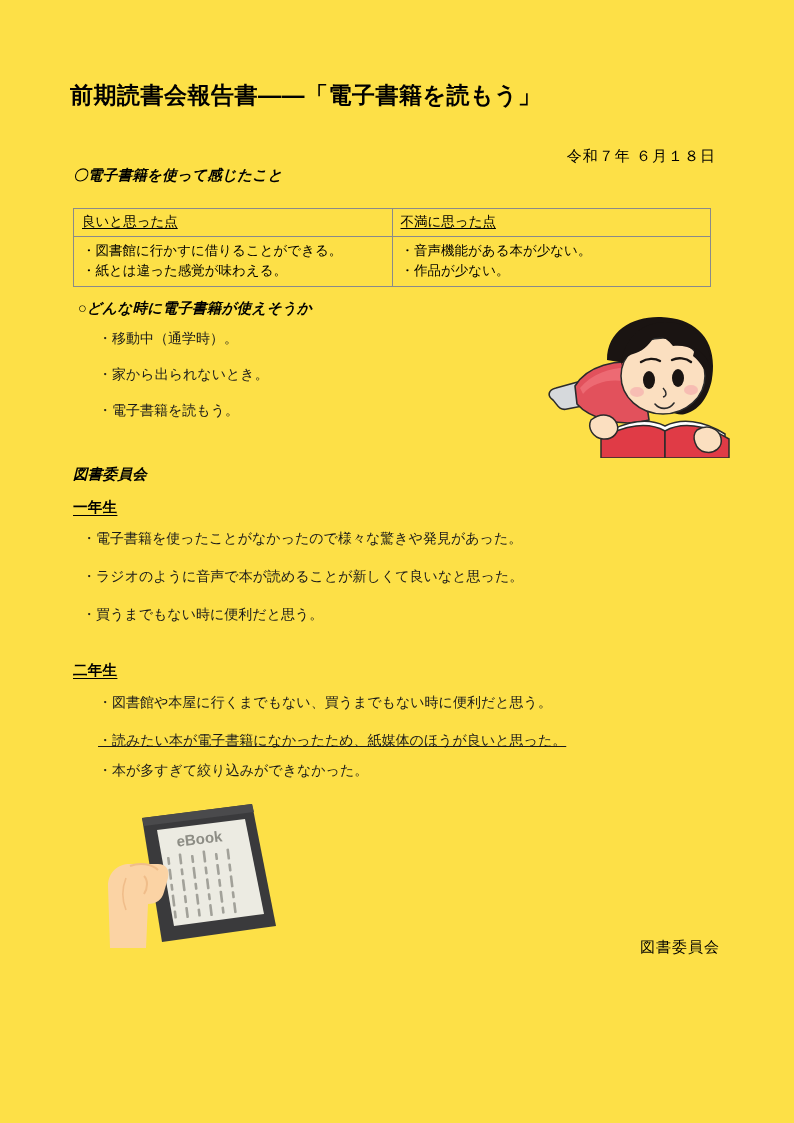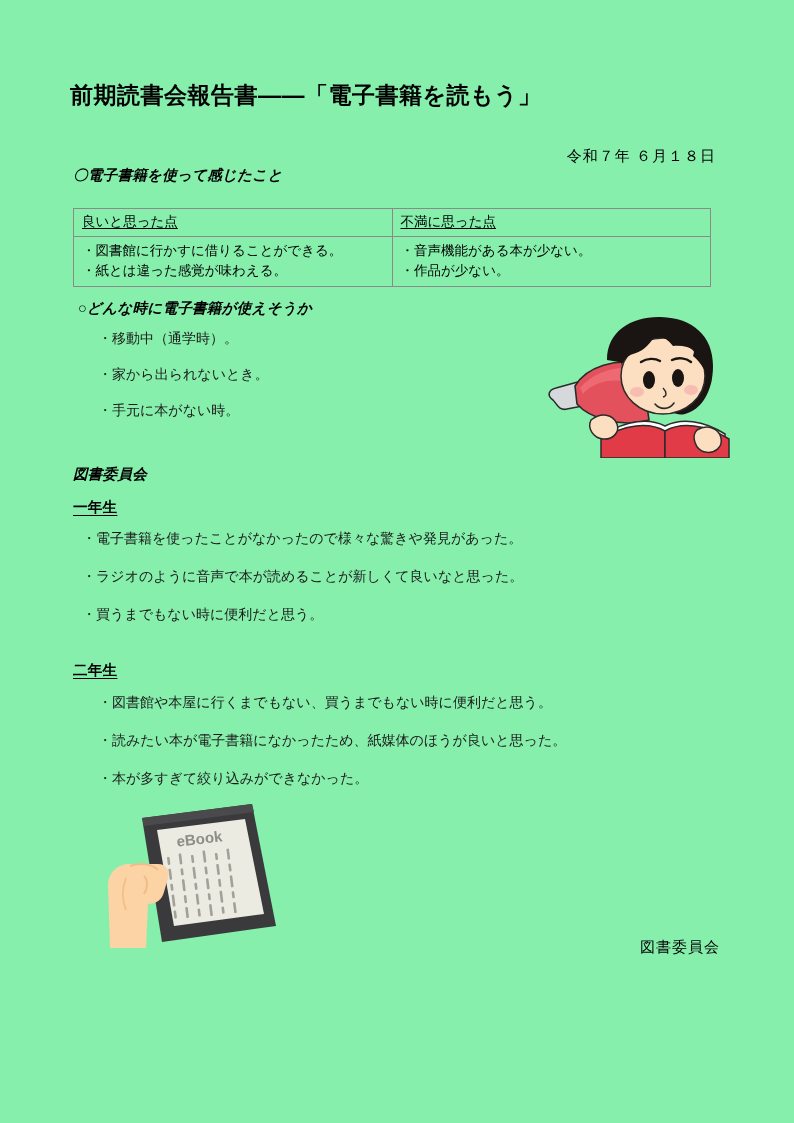--- a/index.html
+++ b/index.html
@@ -8,21 +8,21 @@
     background: #ffffff;
   }
   body {
     font-family: "Liberation Sans", "DejaVu Sans", sans-serif;
     color: #000000;
   }
   .page {
     position: relative;
     width: 794px;
     height: 1123px;
-    background: #86efac;
+    background: #fde047;
     overflow: hidden;
   }
 
   
   .doc-title {
     position: absolute;
     left: 70px;
     top: 80px;
     font-size: 23px;
     font-weight: bold;
@@ -150,21 +150,21 @@
         <div class="cell-line">・作品が少ない。</div>
       </td>
     </tr>
   </tbody>
     </table>
 
   <div class="sec-heading" style="left:78px; top:299px;">○どんな時に電子書籍が使えそうか</div>
   <ul class="bullet-list" style="left:98px; top:330px;">
     <li style="margin-bottom:18px;">・移動中（通学時）。</li>
     <li style="margin-bottom:18px;">・家から出られないとき。</li>
-    <li>・手元に本がない時。</li>
+    <li>・電子書籍を読もう。</li>
   </ul>
 
   <svg class="illus" id="girl-illustration" viewBox="0 0 190 150">
 
     <path d="M8 92 C2 88 3 82 11 80 L40 72 L48 96 L22 101 C14 103 12 96 8 92 Z" fill="#d6d9dc" stroke="#2b2b2b" stroke-width="1.6"></path>
 
     <path d="M30 78 C42 58 72 50 96 56 L104 112 C76 120 44 110 32 96 Z" fill="#e2515c" stroke="#2b2b2b" stroke-width="1.6"></path>
     <path d="M35 80 C48 64 70 58 88 60 L84 74 C66 70 48 74 38 86 Z" fill="#ef6f77" opacity="0.85"></path>
 
     <path d="M62 52 C62 22 88 8 116 9 C148 10 168 28 168 58 C168 84 156 102 140 106 C132 108 124 104 120 96 L110 60 Z" fill="#1a1412"></path>
@@ -200,21 +200,21 @@
   <div class="sub-heading" style="left:73px; top:498px;">一年生</div>
   <ul class="bullet-list" style="left:82px; top:530px;">
     <li style="margin-bottom:20px;">・電子書籍を使ったことがなかったので様々な驚きや発見があった。</li>
     <li style="margin-bottom:20px;">・ラジオのように音声で本が読めることが新しくて良いなと思った。</li>
     <li>・買うまでもない時に便利だと思う。</li>
   </ul>
 
   <div class="sub-heading" style="left:73px; top:661px;">二年生</div>
   <ul class="bullet-list" style="left:98px; top:694px;">
     <li style="margin-bottom:20px;">・図書館や本屋に行くまでもない、買うまでもない時に便利だと思う。</li>
-    <li style="margin-bottom:20px;">・読みたい本が電子書籍になかったため、紙媒体のほうが良いと思った。</li>
+    <li style="margin-bottom:12px;text-decoration:underline;">・読みたい本が電子書籍になかったため、紙媒体のほうが良いと思った。</li>
     <li>・本が多すぎて絞り込みができなかった。</li>
   </ul>
 
   <svg class="illus" id="ereader-illustration" viewBox="0 0 195 155">
 
     <path d="M42 18 L152 4 L176 126 L62 142 Z" fill="#3a3a3c"></path>
     <path d="M42 18 L152 4 L154 12 L44 26 Z" fill="#4a4a4c"></path>
 
     <path d="M57 30 L145 19 L164 114 L74 126 Z" fill="#ecebe2"></path>
 

